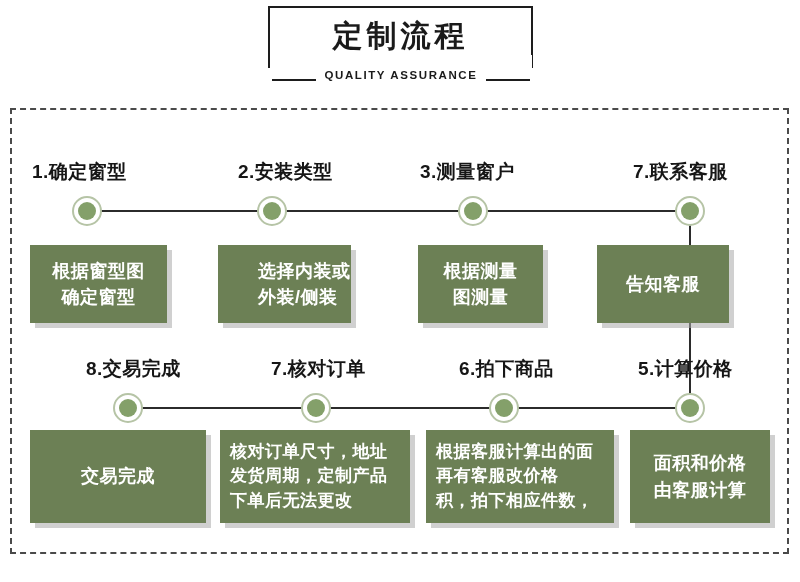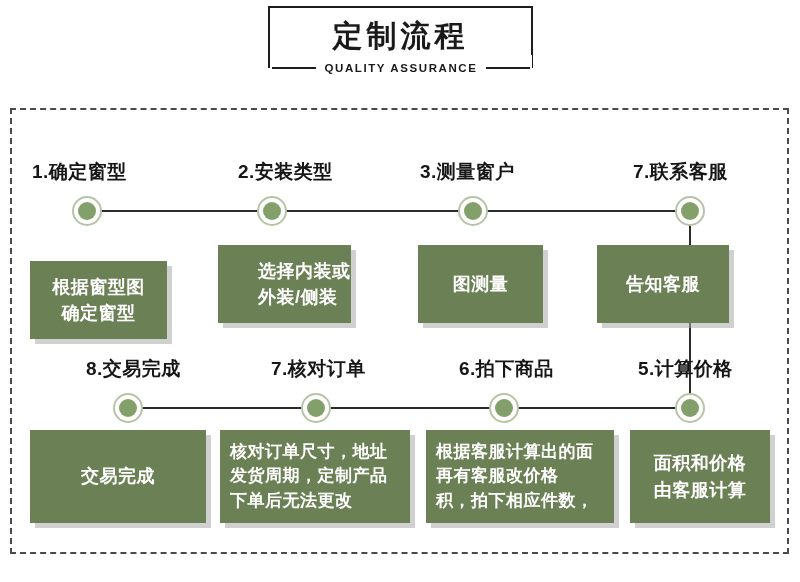--- a/index.html
+++ b/index.html
@@ -41,21 +41,21 @@
     color: #1a1a1a;
     background: transparent;
   }
   #subtitle-row {
     position: absolute;
     left: 270px;
     top: 55px;
     width: 262px;
     height: 26px;
     display: flex;
-    align-items: center;
+    align-items: flex-end;
     justify-content: center;
     background: #ffffff;
   }
   #subtitle-line-left, #subtitle-line-right {
     height: 2px;
     background: #1d1d1d;
     width: 44px;
     flex: none;
   }
   #subtitle-text {
@@ -158,29 +158,30 @@
 <div class="step-label" style="left:32px; top:159px;">1.确定窗型</div>
 <div class="step-label" style="left:238px; top:159px;">2.安装类型</div>
 <div class="step-label" style="left:420px; top:159px;">3.测量窗户</div>
 <div class="step-label" style="left:633px; top:159px;">7.联系客服</div>
 
 <div class="node" style="left:72px;  top:196px;"></div>
 <div class="node" style="left:257px; top:196px;"></div>
 <div class="node" style="left:458px; top:196px;"></div>
 <div class="node" style="left:675px; top:196px;"></div>
 
-<div class="flow-box center" style="left:30px;  top:245px; width:137px; height:78px;margin-top:16px;">
+<div class="flow-box center" style="left:30px;  top:245px; width:137px; height:78px;">
   <span class="line">根据窗型图</span>
   <span class="line">确定窗型</span>
 </div>
 <div class="flow-box left" style="left:218px; top:245px; width:133px; height:78px;padding-left:40px;">
   <span class="line">选择内装或</span>
   <span class="line">外装/侧装</span>
 </div>
 <div class="flow-box center" style="left:418px; top:245px; width:125px; height:78px;">
+  <span class="line">根据测量</span>
   <span class="line">图测量</span>
 </div>
 <div class="flow-box center" style="left:597px; top:245px; width:132px; height:78px;">
   <span class="line">告知客服</span>
 </div>
 
 <div class="rail" style="left:128px; top:407px; width:562px;"></div>
 
 <div class="step-label" style="left:86px;  top:356px;">8.交易完成</div>
 <div class="step-label" style="left:271px; top:356px;">7.核对订单</div>

